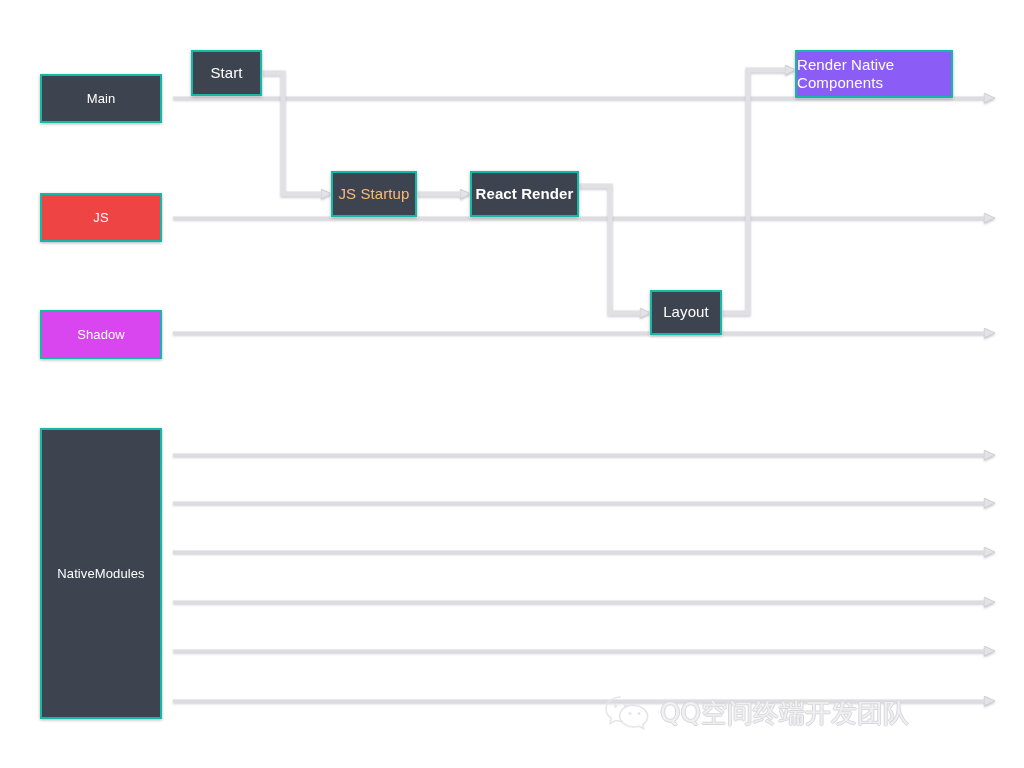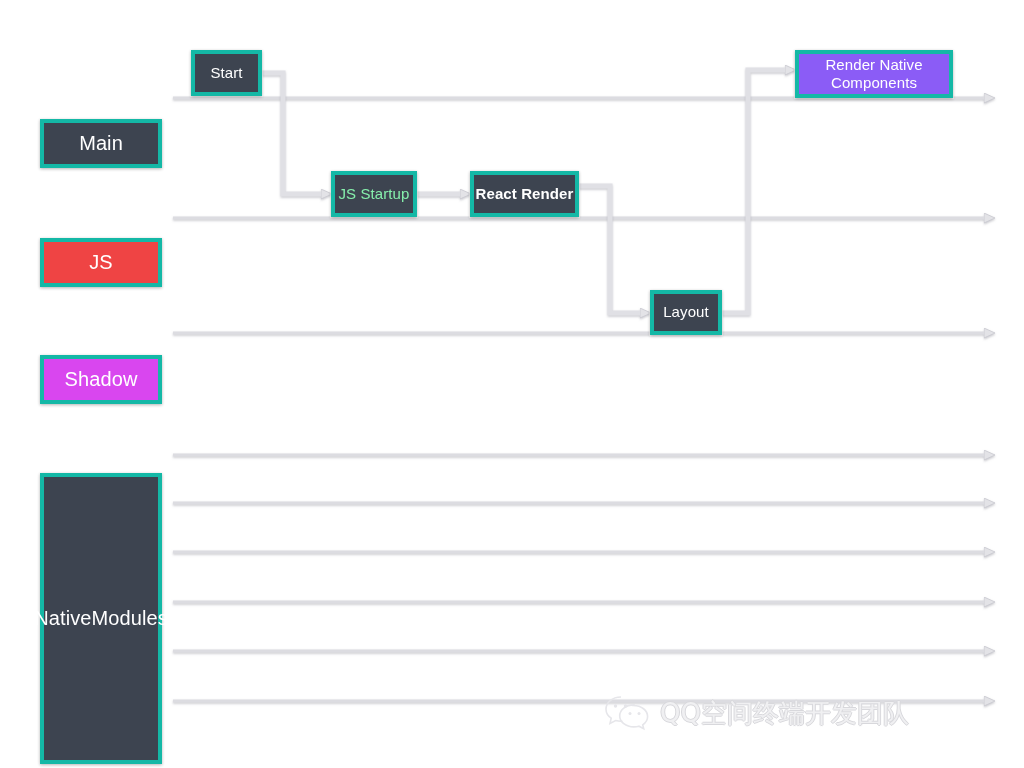--- a/index.html
+++ b/index.html
@@ -23,34 +23,32 @@
   svg.layer {
     position: absolute;
     left: 0;
     top: 0;
     width: 1024px;
     height: 768px;
   }
   .node-box {
     position: absolute;
     background: #3d4450;
-    border: 4px solid #14b8a6;
+    border: 2px solid #14b8a6;
     box-shadow: 0 1px 3px rgba(0,0,0,0.30), 0 0 0 1px rgba(255,255,255,0.55);
     color: #ffffff;
     display: flex;
     align-items: center;
     justify-content: center;
-    text-align: center;
     line-height: 1.22;
     box-sizing: border-box;
     letter-spacing: 0.1px;
   }
   .lane-label {
-    font-size: 20px;
-    margin-top: 45px;
+    font-size: 13px;
   }
   .step-box {
     font-size: 15px;
   }
   .watermark {
     position: absolute;
     display: flex;
     align-items: center;
     gap: 10px;
     color: #f0f0f2;
@@ -97,21 +95,21 @@
 
   <div id="lane-boxes">
       <div class="node-box lane-label" style="left: 40px; top: 74px; width: 122px; height: 49px; background: rgb(61, 68, 80); color: rgb(255, 255, 255);">Main</div>
       <div class="node-box lane-label" style="left: 40px; top: 193px; width: 122px; height: 49px; background: #ef4444; color: rgb(255, 255, 255);">JS</div>
       <div class="node-box lane-label" style="left: 40px; top: 310px; width: 122px; height: 49px; background: #d946ef; color: rgb(255, 255, 255);">Shadow</div>
       <div class="node-box lane-label" style="left: 40px; top: 428px; width: 122px; height: 291px; background: rgb(61, 68, 80); color: rgb(255, 255, 255);">NativeModules</div>
     </div>
 
   <div id="step-boxes">
       <div class="node-box step-box" style="left: 191px; top: 50px; width: 71px; height: 46px; background: rgb(61, 68, 80); color: rgb(255, 255, 255);">Start</div>
-      <div class="node-box step-box" style="left: 331px; top: 171px; width: 86px; height: 46px; background: rgb(61, 68, 80); color: #86efac;">JS Startup</div>
+      <div class="node-box step-box" style="left: 331px; top: 171px; width: 86px; height: 46px; background: rgb(61, 68, 80); color: #fdba74;">JS Startup</div>
       <div class="node-box step-box" style="left: 470px; top: 171px; width: 109px; height: 46px; background: rgb(61, 68, 80); color: rgb(255, 255, 255); font-weight: bold;">React Render</div>
       <div class="node-box step-box" style="left: 650px; top: 290px; width: 72px; height: 45px; background: rgb(61, 68, 80); color: rgb(255, 255, 255);">Layout</div>
       <div class="node-box step-box" style="left: 795px; top: 50px; width: 158px; height: 48px; background: #8b5cf6; color: rgb(255, 255, 255);">Render Native Components</div>
     </div>
 
   <div class="watermark" id="watermark" style="left: 604px; top: 694px;">
     <svg class="wm-icon" width="46" height="38" viewBox="0 0 46 38" xmlns="http://www.w3.org/2000/svg">
       <g fill="none" stroke="#e6e6ea" stroke-width="1.6">
         <path d="M17 3 C8 3 2 8.6 2 15.2 c0 3.6 2 6.8 5.2 9 L6 29.5 l5.6-3 c1.7 .5 3.5 .8 5.4 .8 .5 0 1 0 1.5-.05"></path>
         <path d="M29.5 11.5 C37.4 11.5 43.6 16.5 43.6 22.5 c0 3.3-1.9 6.3-4.9 8.3 l1 4 -4.8-2.6 c-1.6 .45-3.3 .7-5.1 .7 -7.9 0-14.1-5-14.1-11 s6.2-11 14.1-11 z"></path>

